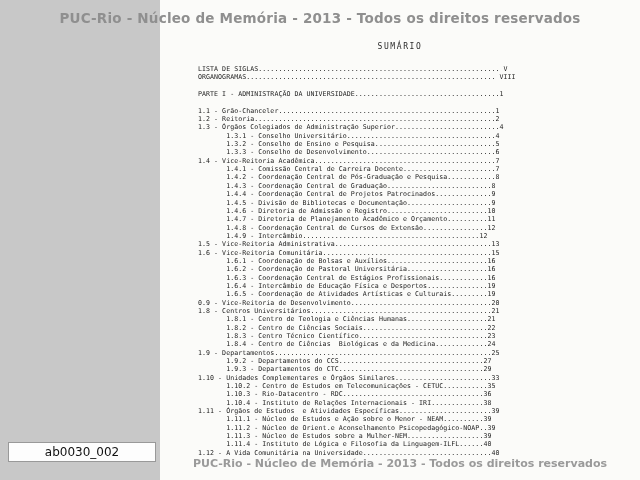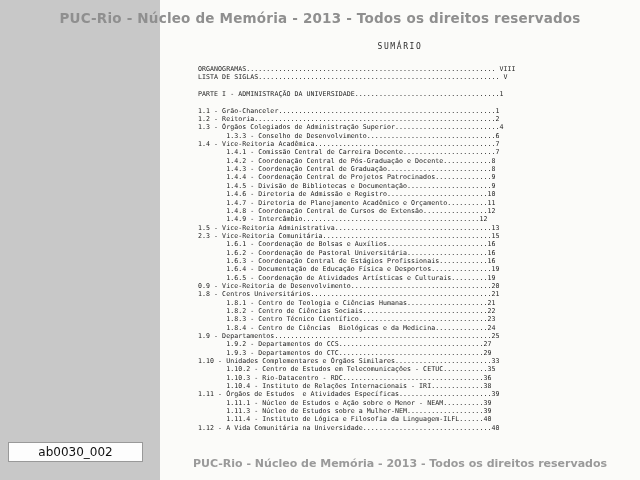--- a/index.html
+++ b/index.html
@@ -46,21 +46,21 @@
     font-size: 11px;
     font-weight: bold;
     color: #9a9a9a;
     white-space: nowrap;
     z-index: 5;
   }
   .id-box {
     position: absolute;
     left: 8px;
     bottom: 18px;
-    width: 135px;
+    width: 148px;
     height: 20px;
     background: #fdfdfd;
     border: 1px solid #999;
     box-sizing: border-box;
     display: flex;
     align-items: center;
     justify-content: center;
     font-family: "DejaVu Sans", sans-serif;
     font-size: 12px;
     color: #111;
@@ -101,61 +101,64 @@
     height: 8.35px;
   }
 </style>
 </head>
 <body>
 
 <div class="page">
   <div class="doc-body">
     <div class="doc-title">SUMÁRIO</div>
     <div class="toc">
+        <div class="row">LISTA DE SIGLAS............................................................ V</div>
         <div class="row">ORGANOGRAMAS.............................................................. VIII</div>
-        <div class="row">LISTA DE SIGLAS............................................................ V</div>
         <div class="spacer"></div>
         <div class="row">PARTE I - ADMINISTRAÇÃO DA UNIVERSIDADE....................................1</div>
         <div class="spacer"></div>
         <div class="row">1.1 - Grão-Chanceler......................................................1</div>
         <div class="row">1.2 - Reitoria............................................................2</div>
         <div class="row">1.3 - Órgãos Colegiados de Administração Superior..........................4</div>
+        <div class="row">       1.3.1 - Conselho Universitário.....................................4</div>
+        <div class="row">       1.3.2 - Conselho de Ensino e Pesquisa..............................5</div>
         <div class="row">       1.3.3 - Conselho de Desenvolvimento................................6</div>
         <div class="row">1.4 - Vice-Reitoria Acadêmica.............................................7</div>
         <div class="row">       1.4.1 - Comissão Central de Carreira Docente.......................7</div>
-        <div class="row">       1.4.2 - Coordenação Central de Pós-Graduação e Docente............8</div>
+        <div class="row">       1.4.2 - Coordenação Central de Pós-Graduação e Pesquisa............8</div>
         <div class="row">       1.4.3 - Coordenação Central de Graduação..........................8</div>
         <div class="row">       1.4.4 - Coordenação Central de Projetos Patrocinados..............9</div>
         <div class="row">       1.4.5 - Divisão de Bibliotecas e Documentação.....................9</div>
         <div class="row">       1.4.6 - Diretoria de Admissão e Registro.........................10</div>
         <div class="row">       1.4.7 - Diretoria de Planejamento Acadêmico e Orçamento..........11</div>
         <div class="row">       1.4.8 - Coordenação Central de Cursos de Extensão................12</div>
         <div class="row">       1.4.9 - Intercâmbio............................................12</div>
         <div class="row">1.5 - Vice-Reitoria Administrativa.......................................13</div>
-        <div class="row">2.3 - Vice-Reitoria Comunitária..........................................15</div>
+        <div class="row">1.6 - Vice-Reitoria Comunitária..........................................15</div>
         <div class="row">       1.6.1 - Coordenação de Bolsas e Auxílios.........................16</div>
         <div class="row">       1.6.2 - Coordenação de Pastoral Universitária....................16</div>
         <div class="row">       1.6.3 - Coordenação Central de Estágios Profissionais............16</div>
-        <div class="row">       1.6.4 - Documentação de Educação Física e Desportos...............19</div>
+        <div class="row">       1.6.4 - Intercâmbio de Educação Física e Desportos...............19</div>
         <div class="row">       1.6.5 - Coordenação de Atividades Artísticas e Culturais.........19</div>
         <div class="row">0.9 - Vice-Reitoria de Desenvolvimento...................................20</div>
         <div class="row">1.8 - Centros Universitários.............................................21</div>
         <div class="row">       1.8.1 - Centro de Teologia e Ciências Humanas....................21</div>
         <div class="row">       1.8.2 - Centro de Ciências Sociais...............................22</div>
         <div class="row">       1.8.3 - Centro Técnico Científico................................23</div>
         <div class="row">       1.8.4 - Centro de Ciências  Biológicas e da Medicina.............24</div>
         <div class="row">1.9 - Departamentos......................................................25</div>
         <div class="row">       1.9.2 - Departamentos do CCS....................................27</div>
         <div class="row">       1.9.3 - Departamentos do CTC....................................29</div>
         <div class="row">1.10 - Unidades Complementares e Órgãos Similares........................33</div>
         <div class="row">       1.10.2 - Centro de Estudos em Telecomunicações - CETUC...........35</div>
         <div class="row">       1.10.3 - Rio-Datacentro - RDC...................................36</div>
         <div class="row">       1.10.4 - Instituto de Relações Internacionais - IRI.............38</div>
         <div class="row">1.11 - Órgãos de Estudos  e Atividades Específicas.......................39</div>
         <div class="row">       1.11.1 - Núcleo de Estudos e Ação sobre o Menor - NEAM..........39</div>
+        <div class="row">       1.11.2 - Núcleo de Orient.e Aconselhamento Psicopedagógico-NOAP..39</div>
         <div class="row">       1.11.3 - Núcleo de Estudos sobre a Mulher-NEM...................39</div>
         <div class="row">       1.11.4 - Instituto de Lógica e Filosofia da Linguagem-ILFL......40</div>
         <div class="row">1.12 - A Vida Comunitária na Universidade................................40</div>
         <div class="spacer"></div>
       </div>
   </div>
 </div>
 
 <div class="watermark-top">PUC-Rio - Núcleo de Memória - 2013 - Todos os direitos reservados</div>
 <div class="watermark-bottom">PUC-Rio - Núcleo de Memória - 2013 - Todos os direitos reservados</div>

